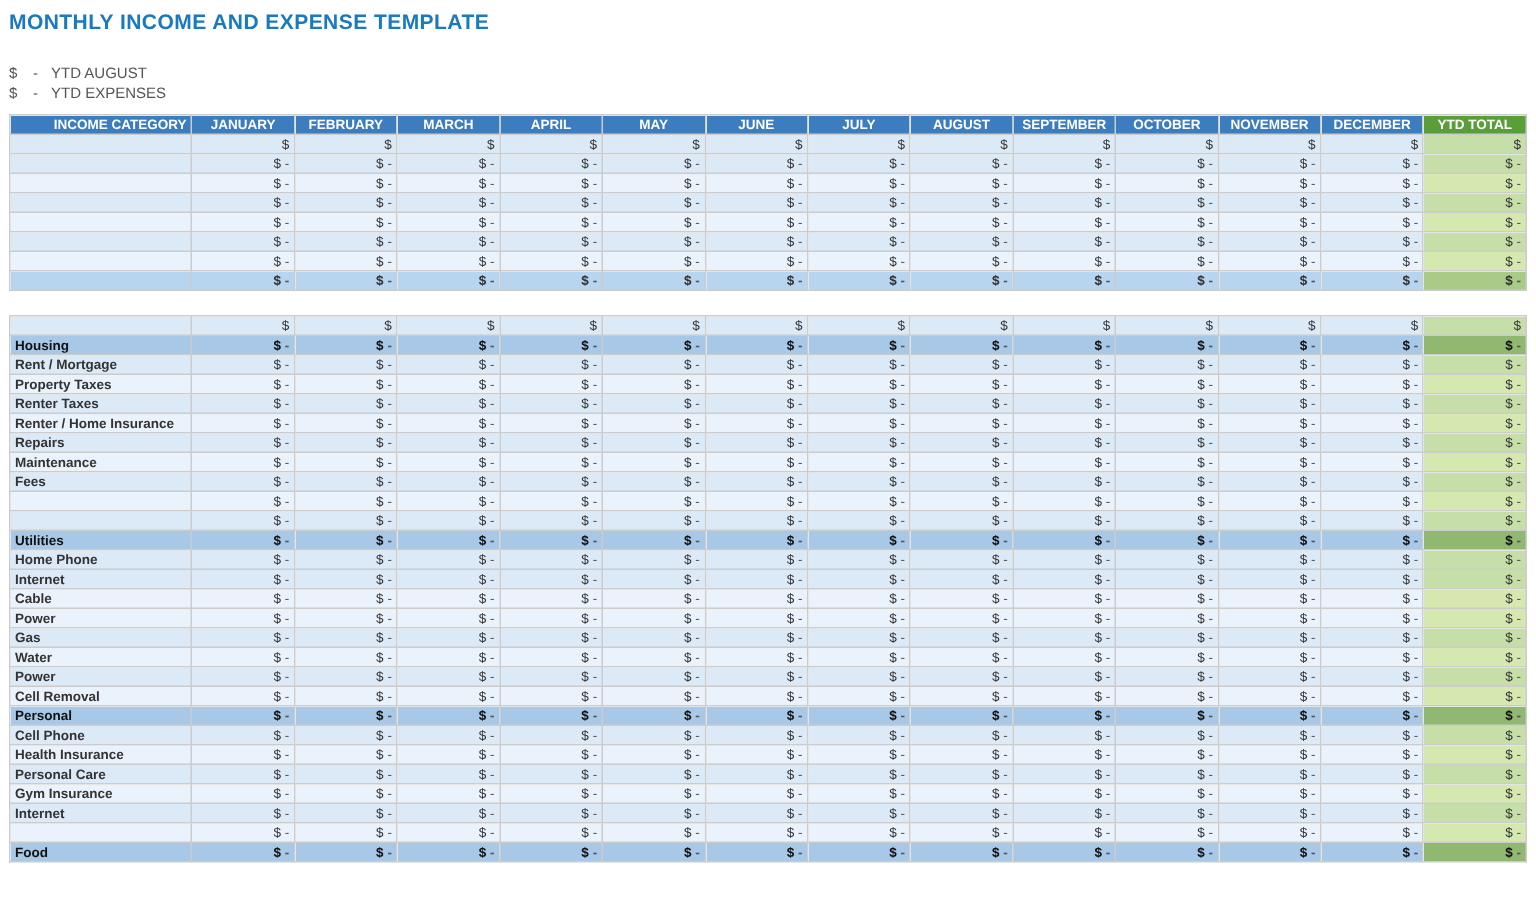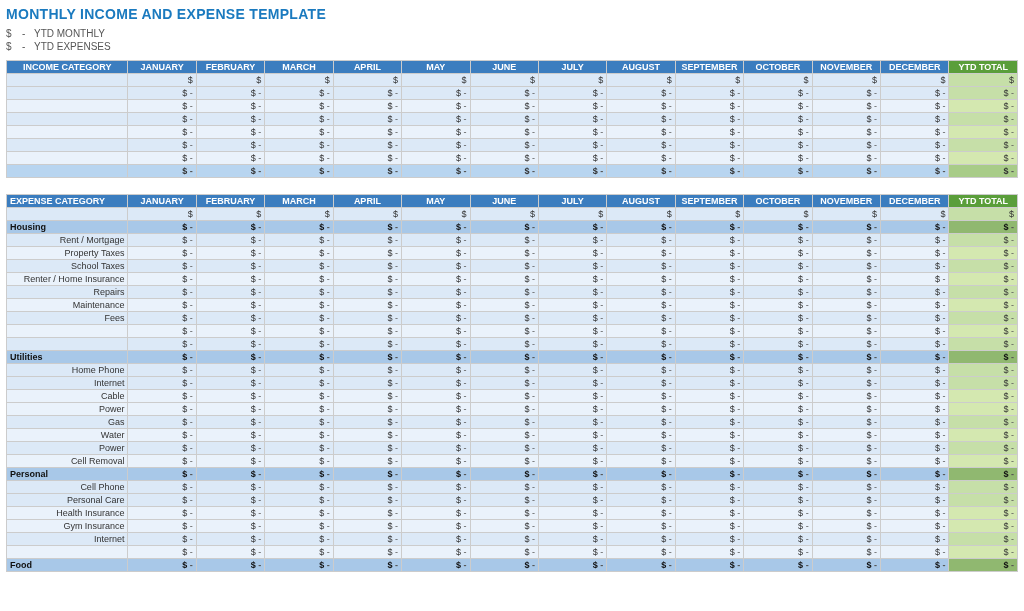--- a/index.html
+++ b/index.html
@@ -9,21 +9,21 @@
       background: #fff;
       padding: 6px;
       width: 1024px;
       min-height: 611px;
       overflow: auto;
     }
     h1 {
       color: #1a7abf;
       font-size: 14px;
       font-weight: bold;
-      margin-bottom: 6px;
+      margin-bottom: 22px;
       letter-spacing: 0.3px;
     }
     .legend {
       display: flex;
       flex-direction: column;
       gap: 2px;
       margin-bottom: 8px;
       font-size: 10px;
     }
     .legend-row {
@@ -62,21 +62,21 @@
     }
 
     
     .income-header th {
       background: #3b7dbf;
       color: white;
       font-weight: bold;
       font-size: 9px;
     }
     .income-header th.category-col {
-      text-align: center;
+      text-align: right;
     }
 
     .income-data-row td {
       background: #dce9f7;
       color: #333;
       font-size: 9px;
       text-align: right;
     }
     .income-data-row td.category-col {
       text-align: left;
@@ -125,22 +125,23 @@
       background: #90b870;
     }
 
     .expense-data-row td {
       background: #dce9f7;
       color: #333;
       font-size: 9px;
       text-align: right;
     }
     .expense-data-row td.category-col {
-      text-align: right;
+      text-align: left;
       background: #dce9f7;
+      font-weight: bold;
     }
     .expense-data-row td.ytd-col {
       background: #c6dfa8;
     }
     .expense-data-row.alt td {
       background: #eaf2fb;
     }
     .expense-data-row.alt td.ytd-col {
       background: #d4e8b0;
     }
@@ -158,21 +159,21 @@
   </style>
 </head>
 <body>
 
 <h1>MONTHLY INCOME AND EXPENSE TEMPLATE</h1>
 
 <div class="legend">
   <div class="legend-row">
     <span class="legend-dollar">$</span>
     <span class="legend-dash">-</span>
-    <span class="legend-label">YTD MONTHLY</span>
+    <span class="legend-label">YTD AUGUST</span>
   </div>
   <div class="legend-row">
     <span class="legend-dollar">$</span>
     <span class="legend-dash">-</span>
     <span class="legend-label">YTD EXPENSES</span>
   </div>
 </div>
 
 <table class="section-table">
   <colgroup>
@@ -354,36 +355,20 @@
       <col class="col-month">
       <col class="col-month">
       <col class="col-month">
     <col class="col-month">
       <col class="col-month">
       <col class="col-month">
       <col class="col-month">
     <col class="col-ytd">
   </colgroup>
   <thead>
-    <tr class="expense-header">
-      <th class="category-col">EXPENSE CATEGORY</th>
-      <th>JANUARY</th>
-      <th>FEBRUARY</th>
-      <th>MARCH</th>
-      <th>APRIL</th>
-      <th>MAY</th>
-      <th>JUNE</th>
-      <th>JULY</th>
-      <th>AUGUST</th>
-      <th>SEPTEMBER</th>
-      <th>OCTOBER</th>
-      <th>NOVEMBER</th>
-      <th>DECEMBER</th>
-      <th class="ytd-col" style="background:#5a9e3a;">YTD TOTAL</th>
-    </tr>
     <tr class="expense-data-row">
       <td class="category-col"></td>
       <td>$</td>
       <td>$</td>
       <td>$</td>
       <td>$</td>
       <td>$</td>
       <td>$</td>
       <td>$</td>
       <td>$</td>
@@ -438,21 +423,21 @@
       <td>$ <span class="dash-val">-</span></td>
       <td>$ <span class="dash-val">-</span></td>
       <td>$ <span class="dash-val">-</span></td>
       <td>$ <span class="dash-val">-</span></td>
       <td>$ <span class="dash-val">-</span></td>
       <td>$ <span class="dash-val">-</span></td>
       <td>$ <span class="dash-val">-</span></td>
       <td class="ytd-col">$ <span class="dash-val">-</span></td>
     </tr>
     <tr class="expense-data-row">
-      <td class="category-col">School Taxes</td>
+      <td class="category-col">Renter Taxes</td>
       <td>$ <span class="dash-val">-</span></td>
       <td>$ <span class="dash-val">-</span></td>
       <td>$ <span class="dash-val">-</span></td>
       <td>$ <span class="dash-val">-</span></td>
       <td>$ <span class="dash-val">-</span></td>
       <td>$ <span class="dash-val">-</span></td>
       <td>$ <span class="dash-val">-</span></td>
       <td>$ <span class="dash-val">-</span></td>
       <td>$ <span class="dash-val">-</span></td>
       <td>$ <span class="dash-val">-</span></td>
@@ -727,38 +712,38 @@
       <td>$ <span class="dash-val">-</span></td>
       <td>$ <span class="dash-val">-</span></td>
       <td>$ <span class="dash-val">-</span></td>
       <td>$ <span class="dash-val">-</span></td>
       <td>$ <span class="dash-val">-</span></td>
       <td>$ <span class="dash-val">-</span></td>
       <td>$ <span class="dash-val">-</span></td>
       <td>$ <span class="dash-val">-</span></td>
       <td class="ytd-col">$ <span class="dash-val">-</span></td>
     </tr>
+    <tr class="expense-data-row alt">
+      <td class="category-col">Health Insurance</td>
+      <td>$ <span class="dash-val">-</span></td>
+      <td>$ <span class="dash-val">-</span></td>
+      <td>$ <span class="dash-val">-</span></td>
+      <td>$ <span class="dash-val">-</span></td>
+      <td>$ <span class="dash-val">-</span></td>
+      <td>$ <span class="dash-val">-</span></td>
+      <td>$ <span class="dash-val">-</span></td>
+      <td>$ <span class="dash-val">-</span></td>
+      <td>$ <span class="dash-val">-</span></td>
+      <td>$ <span class="dash-val">-</span></td>
+      <td>$ <span class="dash-val">-</span></td>
+      <td>$ <span class="dash-val">-</span></td>
+      <td class="ytd-col">$ <span class="dash-val">-</span></td>
+    </tr>
     <tr class="expense-data-row">
       <td class="category-col">Personal Care</td>
-      <td>$ <span class="dash-val">-</span></td>
-      <td>$ <span class="dash-val">-</span></td>
-      <td>$ <span class="dash-val">-</span></td>
-      <td>$ <span class="dash-val">-</span></td>
-      <td>$ <span class="dash-val">-</span></td>
-      <td>$ <span class="dash-val">-</span></td>
-      <td>$ <span class="dash-val">-</span></td>
-      <td>$ <span class="dash-val">-</span></td>
-      <td>$ <span class="dash-val">-</span></td>
-      <td>$ <span class="dash-val">-</span></td>
-      <td>$ <span class="dash-val">-</span></td>
-      <td>$ <span class="dash-val">-</span></td>
-      <td class="ytd-col">$ <span class="dash-val">-</span></td>
-    </tr>
-    <tr class="expense-data-row alt">
-      <td class="category-col">Health Insurance</td>
       <td>$ <span class="dash-val">-</span></td>
       <td>$ <span class="dash-val">-</span></td>
       <td>$ <span class="dash-val">-</span></td>
       <td>$ <span class="dash-val">-</span></td>
       <td>$ <span class="dash-val">-</span></td>
       <td>$ <span class="dash-val">-</span></td>
       <td>$ <span class="dash-val">-</span></td>
       <td>$ <span class="dash-val">-</span></td>
       <td>$ <span class="dash-val">-</span></td>
       <td>$ <span class="dash-val">-</span></td>

